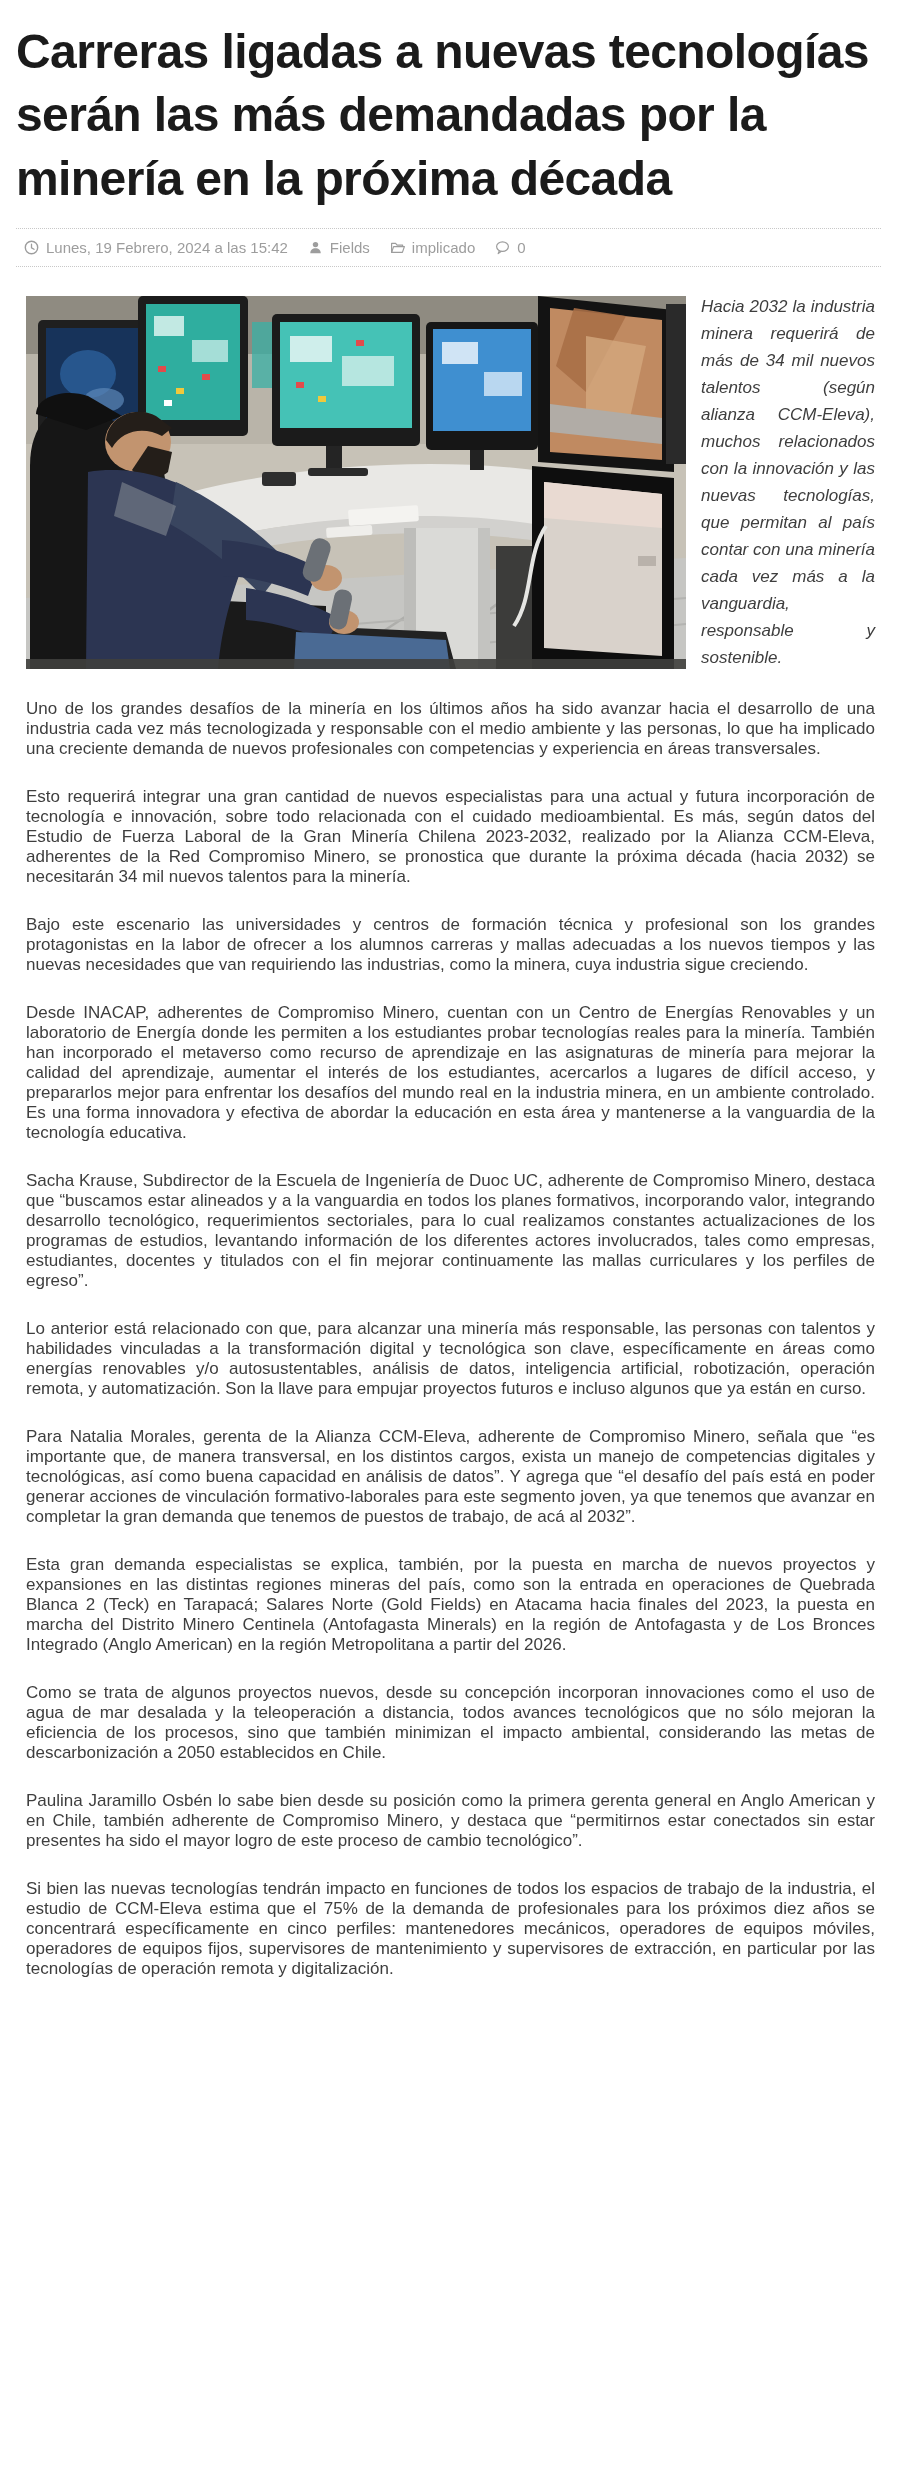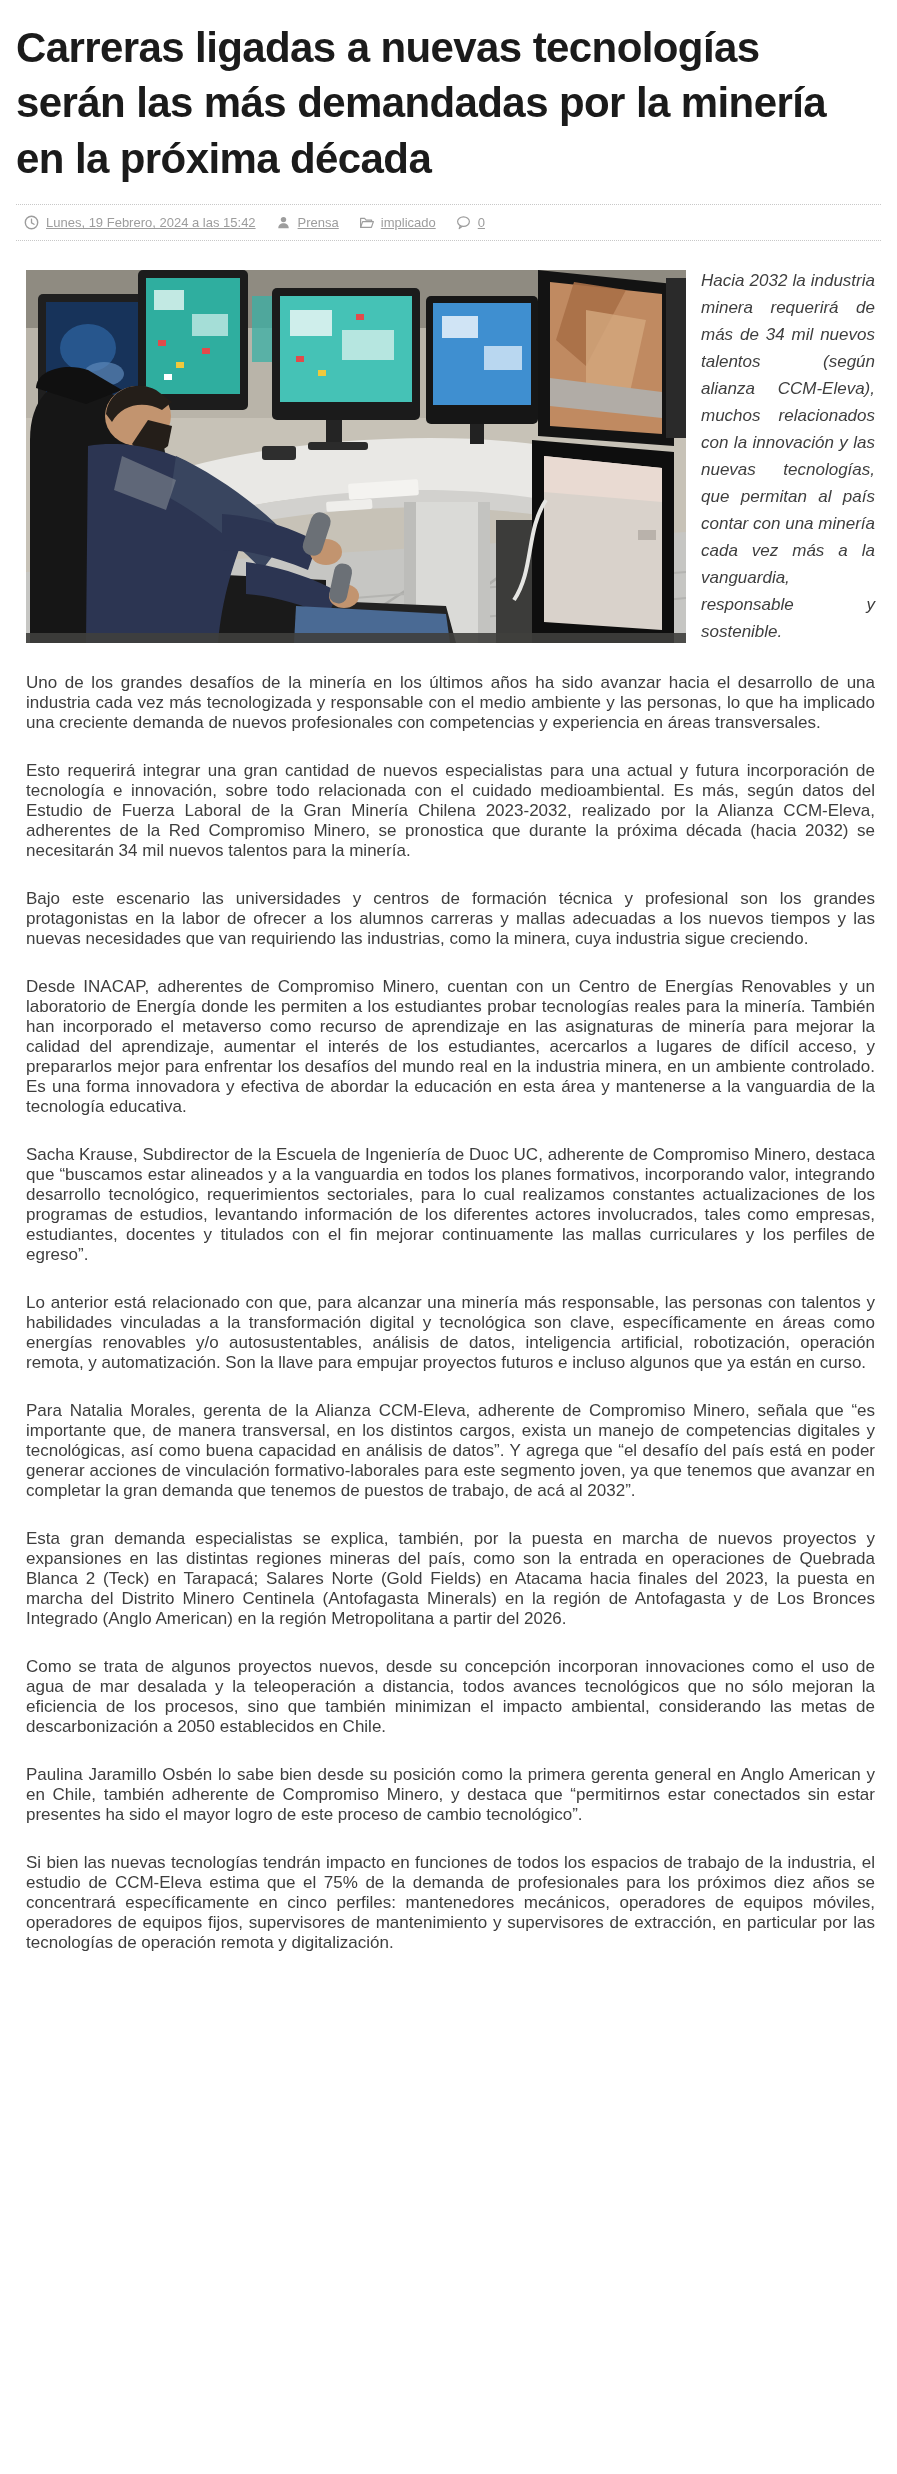--- a/index.html
+++ b/index.html
@@ -10,37 +10,36 @@
   }
   .page {
     width: 897px;
     margin: 0 auto;
     box-sizing: border-box;
     padding: 14px 22px 36px 26px;
     background: #ffffff;
   }
   .article-title {
     margin: 6px 0 18px -10px;
-    font-size: 42px;
+    font-size: 48px;
     line-height: 1.32;
     font-weight: bold;
     letter-spacing: -0.6px;
     color: #1b1b1b;
   }
   .meta-bar {
     border-top: 1px dotted #c8c8c8;
     border-bottom: 1px dotted #c8c8c8;
     margin: 0 -6px 0 -10px;
     padding: 10px 0 10px 8px;
     display: flex;
     align-items: flex-end;
     gap: 20px;
     color: #9d9d9d;
-    font-size: 13px;
-    text-decoration: underline;
+    font-size: 15px;
   }
   .meta-item {
     display: inline-flex;
     align-items: center;
     gap: 7px;
     color: #9d9d9d;
     text-decoration: none;
     white-space: nowrap;
   }
   .meta-item svg { width: 15px; height: 15px; display: block; }
@@ -80,21 +79,21 @@
       </span>
       <span>Lunes, 19 Febrero, 2024 a las 15:42</span>
     </span>
     <a class="meta-item">
       <span>
         <svg viewBox="0 0 15 15" aria-hidden="true">
           <circle cx="7.5" cy="4.6" r="2.7" fill="currentColor"></circle>
           <path d="M2.3 13.2 C2.3 9.9 4.6 8.3 7.5 8.3 C10.4 8.3 12.7 9.9 12.7 13.2 Z" fill="currentColor"></path>
         </svg>
       </span>
-      <span>Prensa</span>
+      <span>Fields</span>
     </a>
     <a class="meta-item">
       <span>
         <svg viewBox="0 0 15 15" aria-hidden="true">
           <path d="M1.6 12.4 L1.6 3.4 L5.6 3.4 L7.1 5.1 L12.6 5.1 L12.6 6.6" fill="none" stroke="currentColor" stroke-width="1.2" stroke-linejoin="round"></path>
           <path d="M1.6 12.4 L3.6 6.6 L14.4 6.6 L12.4 12.4 Z" fill="none" stroke="currentColor" stroke-width="1.2" stroke-linejoin="round"></path>
         </svg>
       </span>
       <span>implicado</span>
     </a>

